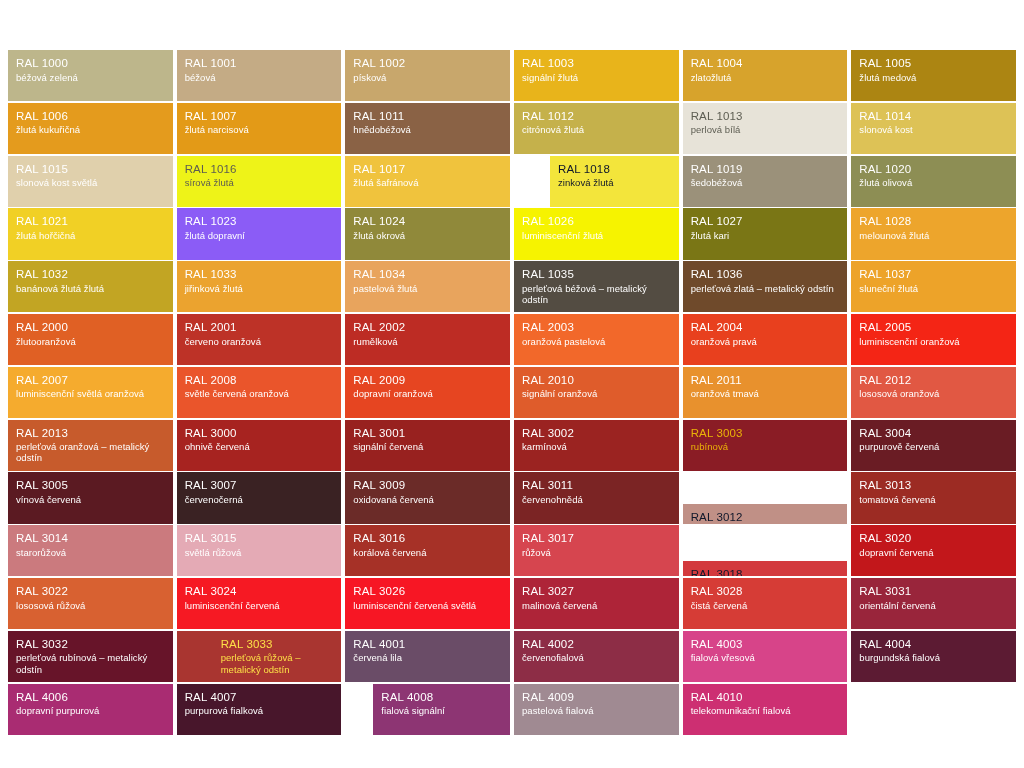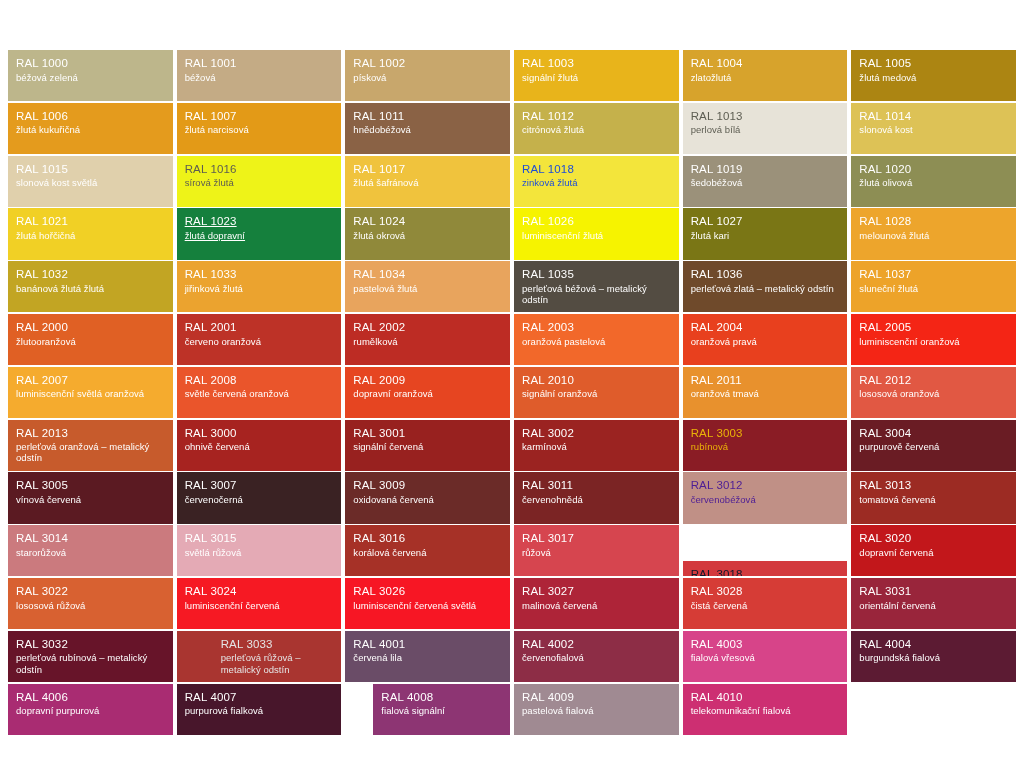--- a/index.html
+++ b/index.html
@@ -117,37 +117,37 @@
         <span class="swatch-name">slonová kost světlá</span>
       </div>
       <div class="swatch dark-text" style="background: rgb(238, 243, 24); color: rgb(93, 93, 82);">
         <span class="swatch-code">RAL 1016</span>
         <span class="swatch-name">sírová žlutá</span>
       </div>
       <div class="swatch light-text" style="background: rgb(240, 195, 61); color: rgb(255, 255, 255);">
         <span class="swatch-code">RAL 1017</span>
         <span class="swatch-name">žlutá šafránová</span>
       </div>
-      <div class="swatch dark-text" style="background: rgb(243, 229, 59); color: #1d4ed8;">
+      <div class="swatch dark-text" style="background: rgb(243, 229, 59); color: #0f172a; margin-left: 36px;">
         <span class="swatch-code">RAL 1018</span>
         <span class="swatch-name">zinková žlutá</span>
       </div>
       <div class="swatch light-text" style="background: rgb(155, 145, 122); color: rgb(255, 255, 255);">
         <span class="swatch-code">RAL 1019</span>
         <span class="swatch-name">šedobéžová</span>
       </div>
       <div class="swatch light-text" style="background: rgb(141, 142, 84); color: rgb(255, 255, 255);">
         <span class="swatch-code">RAL 1020</span>
         <span class="swatch-name">žlutá olivová</span>
       </div>
       <div class="swatch light-text" style="background: rgb(241, 208, 37); color: rgb(255, 255, 255);">
         <span class="swatch-code">RAL 1021</span>
         <span class="swatch-name">žlutá hořčičná</span>
       </div>
-      <div class="swatch light-text" style="background: #15803d; color: rgb(255, 255, 255); text-decoration: underline;">
+      <div class="swatch light-text" style="background: #8b5cf6; color: rgb(255, 255, 255);">
         <span class="swatch-code">RAL 1023</span>
         <span class="swatch-name">žlutá dopravní</span>
       </div>
       <div class="swatch light-text" style="background: rgb(144, 137, 58); color: rgb(255, 255, 255);">
         <span class="swatch-code">RAL 1024</span>
         <span class="swatch-name">žlutá okrová</span>
       </div>
       <div class="swatch light-text" style="background: rgb(246, 243, 0); color: rgb(255, 255, 255);">
         <span class="swatch-code">RAL 1026</span>
         <span class="swatch-name">luminiscenční žlutá</span>
@@ -265,21 +265,21 @@
         <span class="swatch-name">červenočerná</span>
       </div>
       <div class="swatch light-text" style="background: rgb(107, 43, 40); color: rgb(255, 255, 255);">
         <span class="swatch-code">RAL 3009</span>
         <span class="swatch-name">oxidovaná červená</span>
       </div>
       <div class="swatch light-text" style="background: rgb(123, 36, 36); color: rgb(255, 255, 255);">
         <span class="swatch-code">RAL 3011</span>
         <span class="swatch-name">červenohnědá</span>
       </div>
-      <div class="swatch light-text" style="background: rgb(192, 144, 134); color: #4c1d95;">
+      <div class="swatch light-text" style="background: rgb(192, 144, 134); color: #0f172a; margin-top: 32px;">
         <span class="swatch-code">RAL 3012</span>
         <span class="swatch-name">červenobéžová</span>
       </div>
       <div class="swatch light-text" style="background: rgb(156, 43, 35); color: rgb(255, 255, 255);">
         <span class="swatch-code">RAL 3013</span>
         <span class="swatch-name">tomatová červená</span>
       </div>
       <div class="swatch light-text" style="background: rgb(203, 122, 126); color: rgb(255, 255, 255);">
         <span class="swatch-code">RAL 3014</span>
         <span class="swatch-name">starorůžová</span>
@@ -325,21 +325,21 @@
         <span class="swatch-name">čistá červená</span>
       </div>
       <div class="swatch light-text" style="background: rgb(153, 37, 59); color: rgb(255, 255, 255);">
         <span class="swatch-code">RAL 3031</span>
         <span class="swatch-name">orientální červená</span>
       </div>
       <div class="swatch light-text" style="background: rgb(103, 20, 41); color: rgb(255, 255, 255);">
         <span class="swatch-code">RAL 3032</span>
         <span class="swatch-name">perleťová rubínová – metalický odstín</span>
       </div>
-      <div class="swatch light-text" style="background: rgb(169, 53, 48); color: #e5e5e5; padding-left: 44px;">
+      <div class="swatch light-text" style="background: rgb(169, 53, 48); color: #fde047; padding-left: 44px;">
         <span class="swatch-code">RAL 3033</span>
         <span class="swatch-name">perleťová růžová – metalický odstín</span>
       </div>
       <div class="swatch light-text" style="background: rgb(106, 76, 103); color: rgb(255, 255, 255);">
         <span class="swatch-code">RAL 4001</span>
         <span class="swatch-name">červená lila</span>
       </div>
       <div class="swatch light-text" style="background: rgb(141, 45, 70); color: rgb(255, 255, 255);">
         <span class="swatch-code">RAL 4002</span>
         <span class="swatch-name">červenofialová</span>

